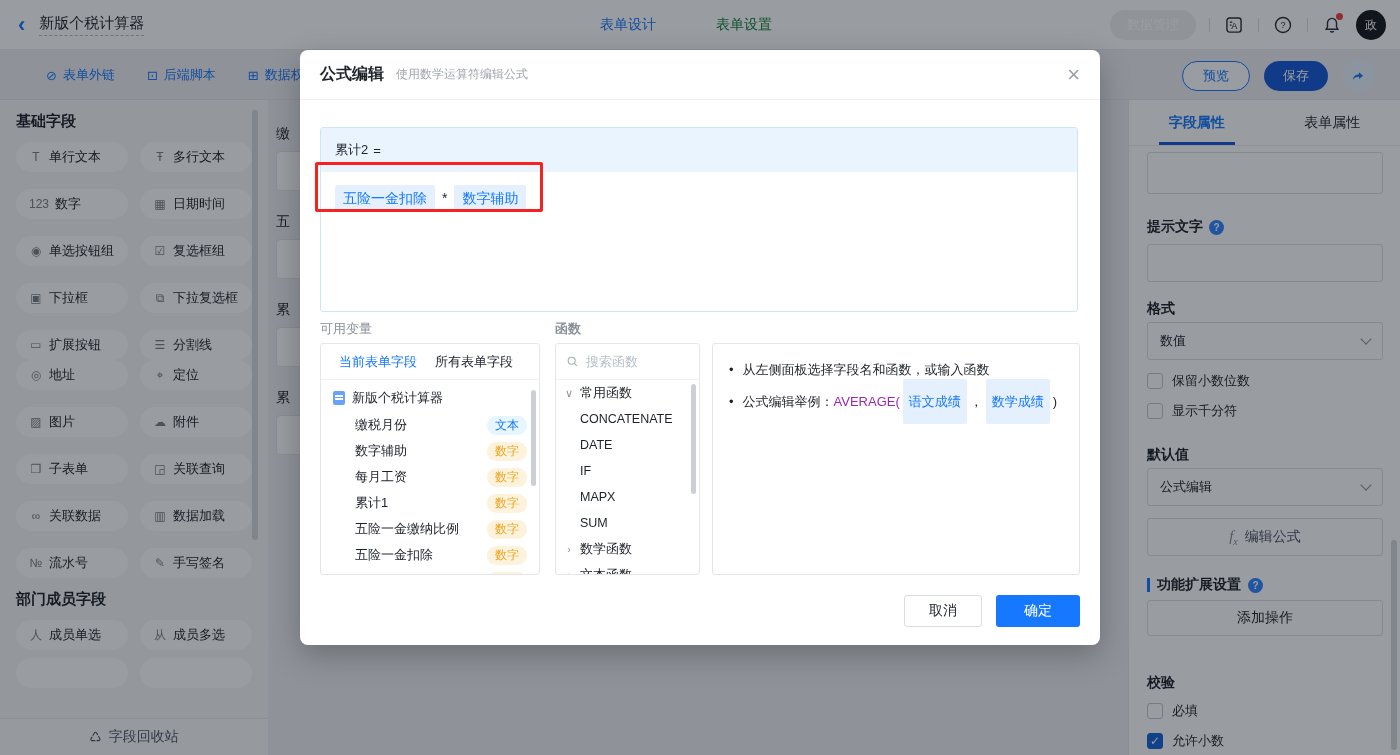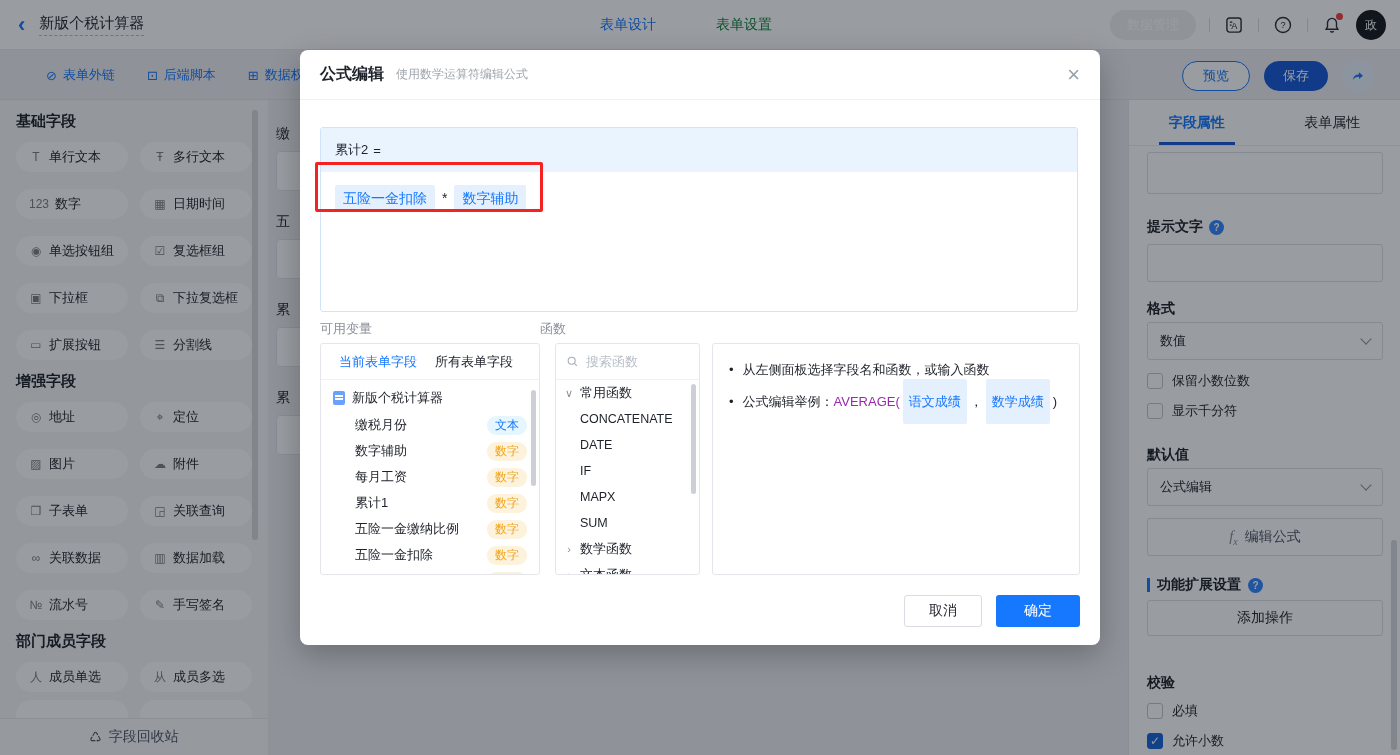--- a/index.html
+++ b/index.html
@@ -246,21 +246,20 @@
           </div>
           <div class="fpill">
             <span class="g">▭</span>
             <span>扩展按钮</span>
           </div>
           <div class="fpill">
             <span class="g">☰</span>
             <span>分割线</span>
           </div>
         </div>
-        <h3 class="sec-title mt">增强字段</h3>
         <div class="pill-grid">
           <div class="fpill">
             <span class="g">◎</span>
             <span>地址</span>
           </div>
           <div class="fpill">
             <span class="g">⌖</span>
             <span>定位</span>
           </div>
           <div class="fpill">
@@ -414,21 +413,21 @@
       </div>
       <div class="f-body" id="formula-tokens">
           <span class="tok">五险一金扣除</span>
           <span class="tok-op">*</span>
           <span class="tok">数字辅助</span>
         </div>
     </div>
     <div id="anno"></div>
 
     <span class="p-label" style="left:20px;">可用变量</span>
-    <span class="p-label" style="left:240px;">函数</span>
+    <span class="p-label" style="left:255px;font-weight:bold;">函数</span>
 
     <div class="panel" id="vars-panel">
       <div class="v-tabs" id="vars-tabs">
           <span class="v-tab active">当前表单字段</span>
           <span class="v-tab">所有表单字段</span>
         </div>
       <div class="v-root">
         <span class="doc-ico"></span>
         <span>新版个税计算器</span>
       </div>

